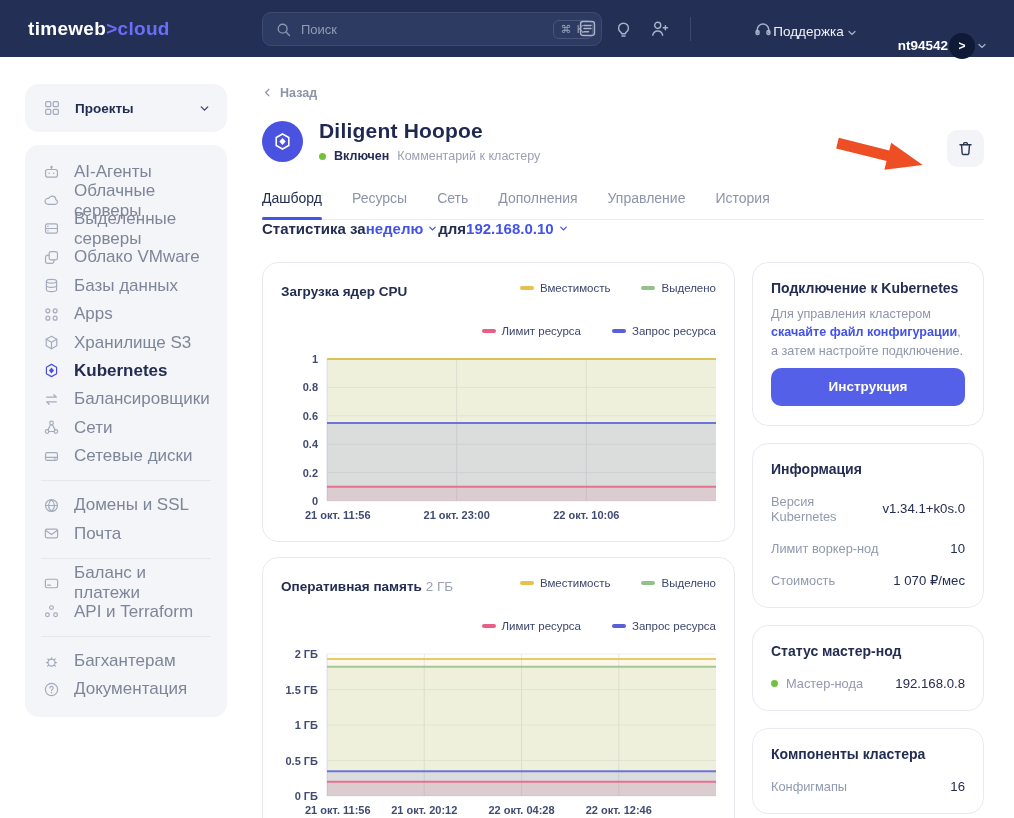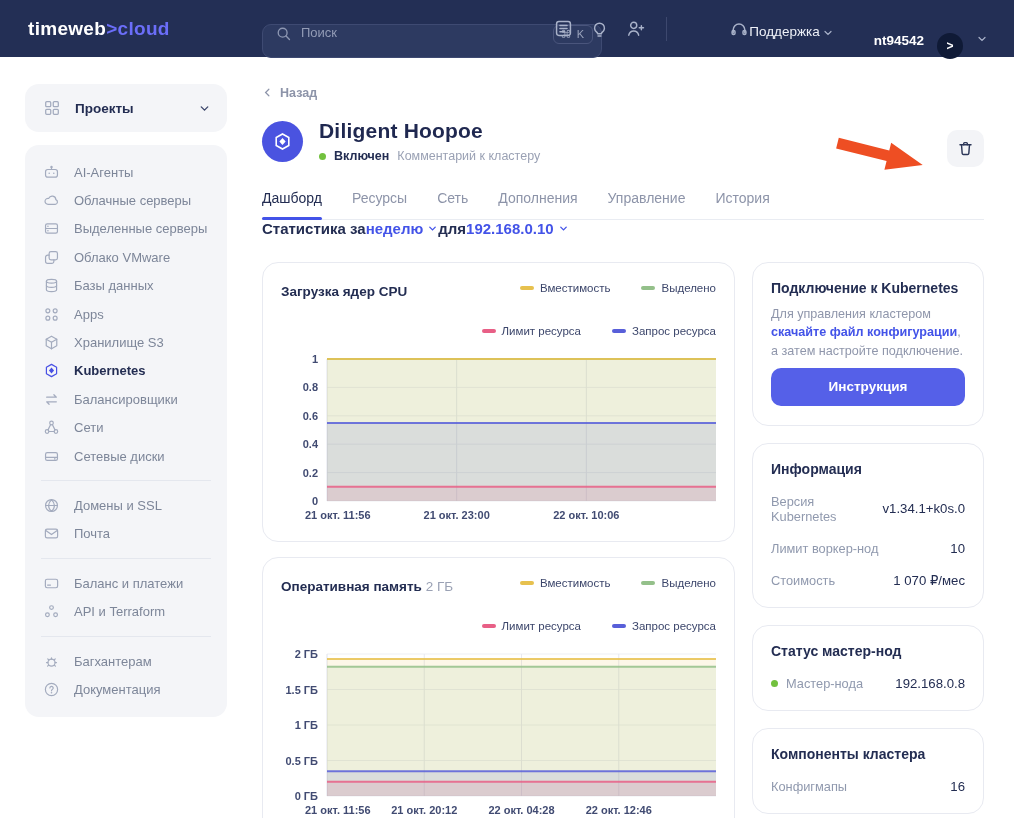--- a/index.html
+++ b/index.html
@@ -21,50 +21,50 @@
     background:#fff;color:var(--dark);overflow:hidden;position:relative;
   }
   svg{display:block;}
   .icon{display:inline-flex;align-items:center;justify-content:center;color:var(--icon-gray);}
   
   .navbar{position:relative;height:57px;background:var(--navbar);}
   .logo{position:absolute;left:28px;top:50%;transform:translateY(-50%);
     font-size:19px;font-weight:700;letter-spacing:.3px;cursor:pointer;display:flex;align-items:center;}
   .logo .p1{color:#fff;}
   .logo .sep,.logo .p2{color:#6b6ef9;}
-  .nav-search{position:absolute;left:262px;top:24px;width:340px;height:34px;
+  .nav-search{position:absolute;left:262px;top:12px;width:340px;height:34px;
     background:#2d3a61;border:1px solid #3e4a72;border-radius:9px;
-    display:flex;align-items:flex-start;padding:0 8px 0 12px;}
+    display:flex;align-items:center;padding:0 8px 0 12px;}
   .nav-search input{flex:1;background:transparent;border:none;outline:none;
     color:#dfe4f2;font-size:13px;font-family:inherit;margin-left:9px;}
   .nav-search input::placeholder{color:#939cb6;}
   .kbd{font-size:11px;color:#9aa3bc;border:1px solid #4a557c;border-radius:6px;
     padding:2px 7px;letter-spacing:1px;}
   .nav-right{position:absolute;right:26px;top:0;height:57px;display:flex;align-items:center;}
   .nav-ico{width:34px;height:34px;border-radius:8px;display:flex;align-items:center;justify-content:center;
     color:#a9b2c9;cursor:pointer;}
   .nav-divider{width:1px;height:24px;background:#3d486e;margin:0 14px;}
   .support{display:flex;align-items:flex-end;gap:0;color:#eef1f8;font-size:13.5px;font-weight:400;
     margin-left:48px;cursor:pointer;}
   .support .chev{color:#aab3ca;margin-left:2px;}
-  .account{display:flex;align-items:flex-start;gap:13px;margin-left:40px;cursor:pointer;margin-top:34px;}
+  .account{display:flex;align-items:center;gap:1px;margin-left:40px;cursor:pointer;margin-top:34px;}
   .account .name{color:#fff;font-size:13.5px;font-weight:700;}
   .avatar{width:26px;height:26px;border-radius:50%;background:#0f1a36;color:#fff;
     display:flex;align-items:center;justify-content:center;font-size:12px;font-weight:700;}
   
   .layout{display:flex;padding:27px 30px 0 25px;align-items:flex-start;}
   
   .sidebar{width:202px;flex:none;}
   .side-card{background:var(--card-bg);border-radius:14px;}
   .projects-card{height:48px;display:flex;align-items:center;padding:0 16px 0 18px;cursor:pointer;}
   .projects-card .lbl{margin-left:14px;font-size:13.5px;font-weight:600;color:var(--dark);flex:1;}
   .projects-card .chev{color:#3c466b;}
   .menu-card{margin-top:13px;padding:13px 0;}
   .side-item{height:28.4px;display:flex;align-items:center;padding:0 14px 0 18px;cursor:pointer;
-    font-size:13px;color:var(--side-gray);}
+    font-size:17px;color:var(--side-gray);}
   .side-item .lbl{margin-left:14px;}
   .side-item.active{color:var(--dark);font-weight:700;}
   .side-item.active .icon{color:#4850e4;}
   .side-sep{height:1px;background:#e4e7ee;margin:10px 16px;}
   
   .main{flex:1;margin-left:35px;position:relative;min-width:0;}
   .back{display:inline-flex;align-items:center;gap:7px;color:#8d94a9;font-size:12.5px;font-weight:600;
     cursor:pointer;margin-top:1px;}
   .page-head{position:relative;margin-top:17px;display:flex;align-items:flex-start;}
   .cluster-avatar{width:41px;height:41px;border-radius:50%;background:#4a53e0;color:#fff;

